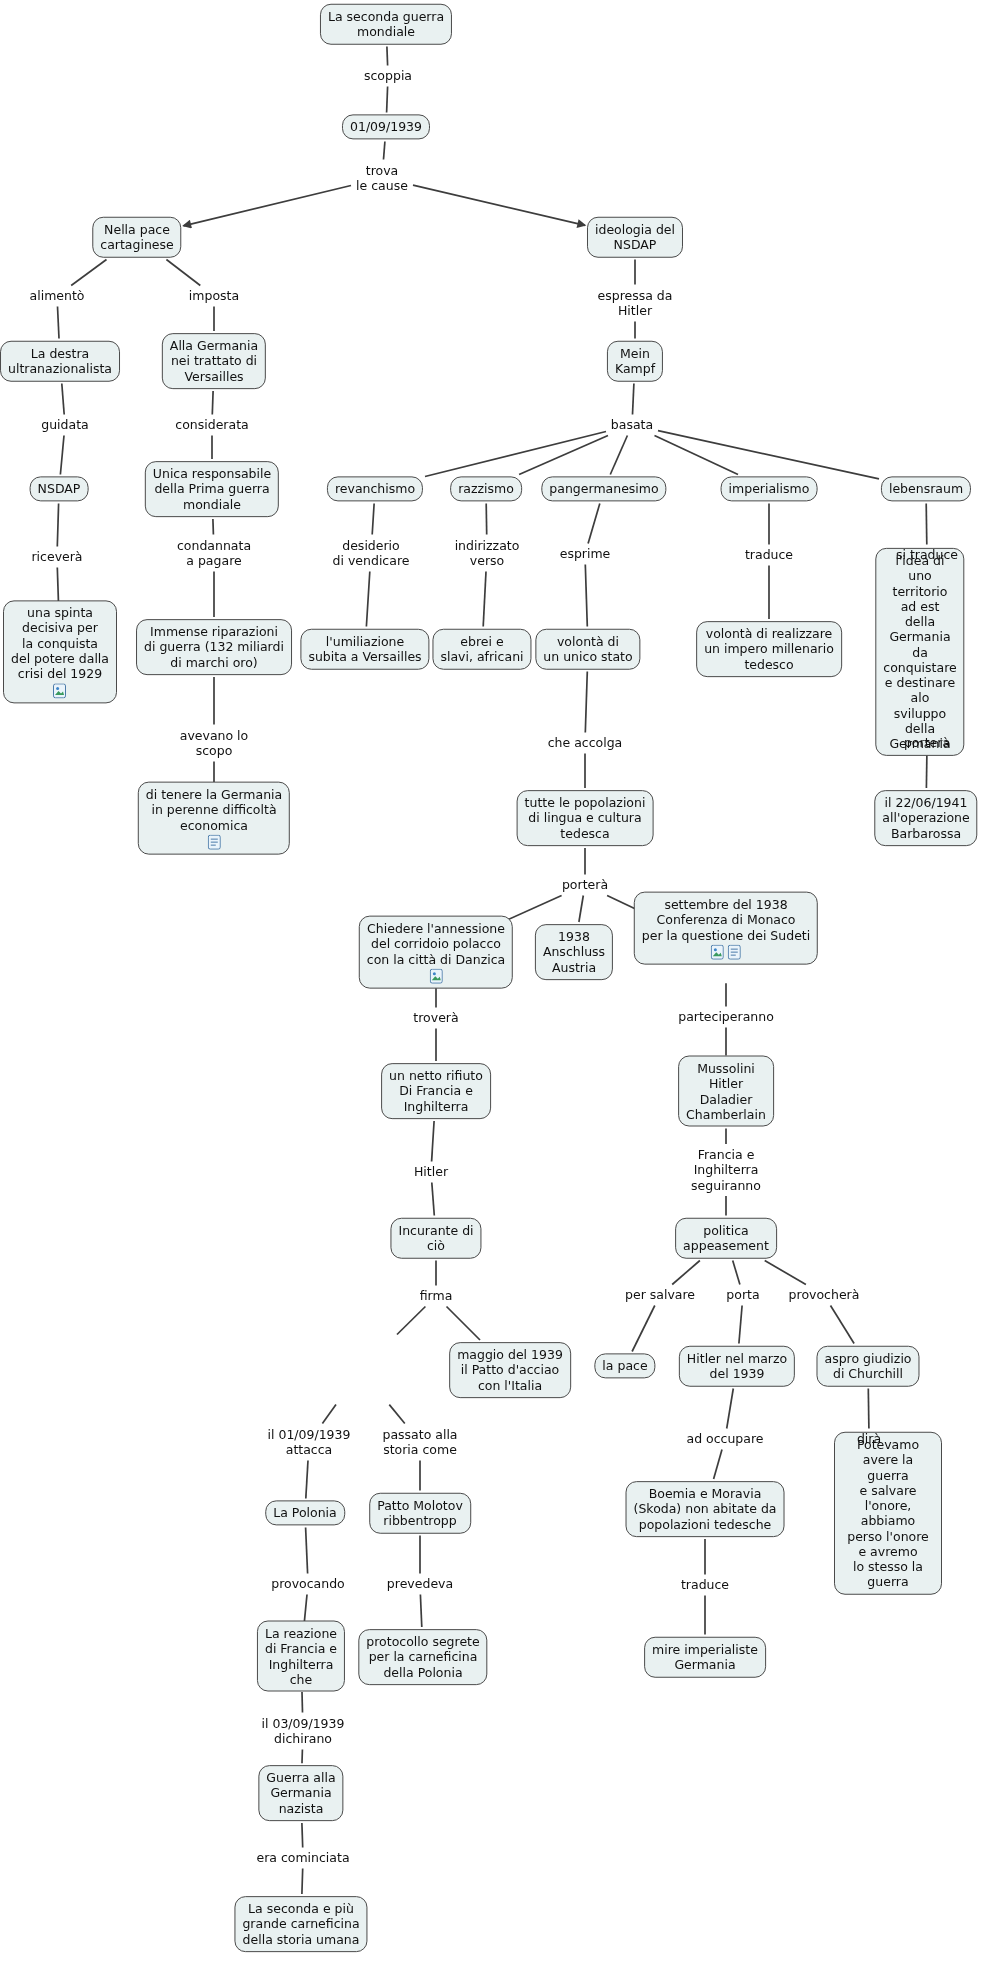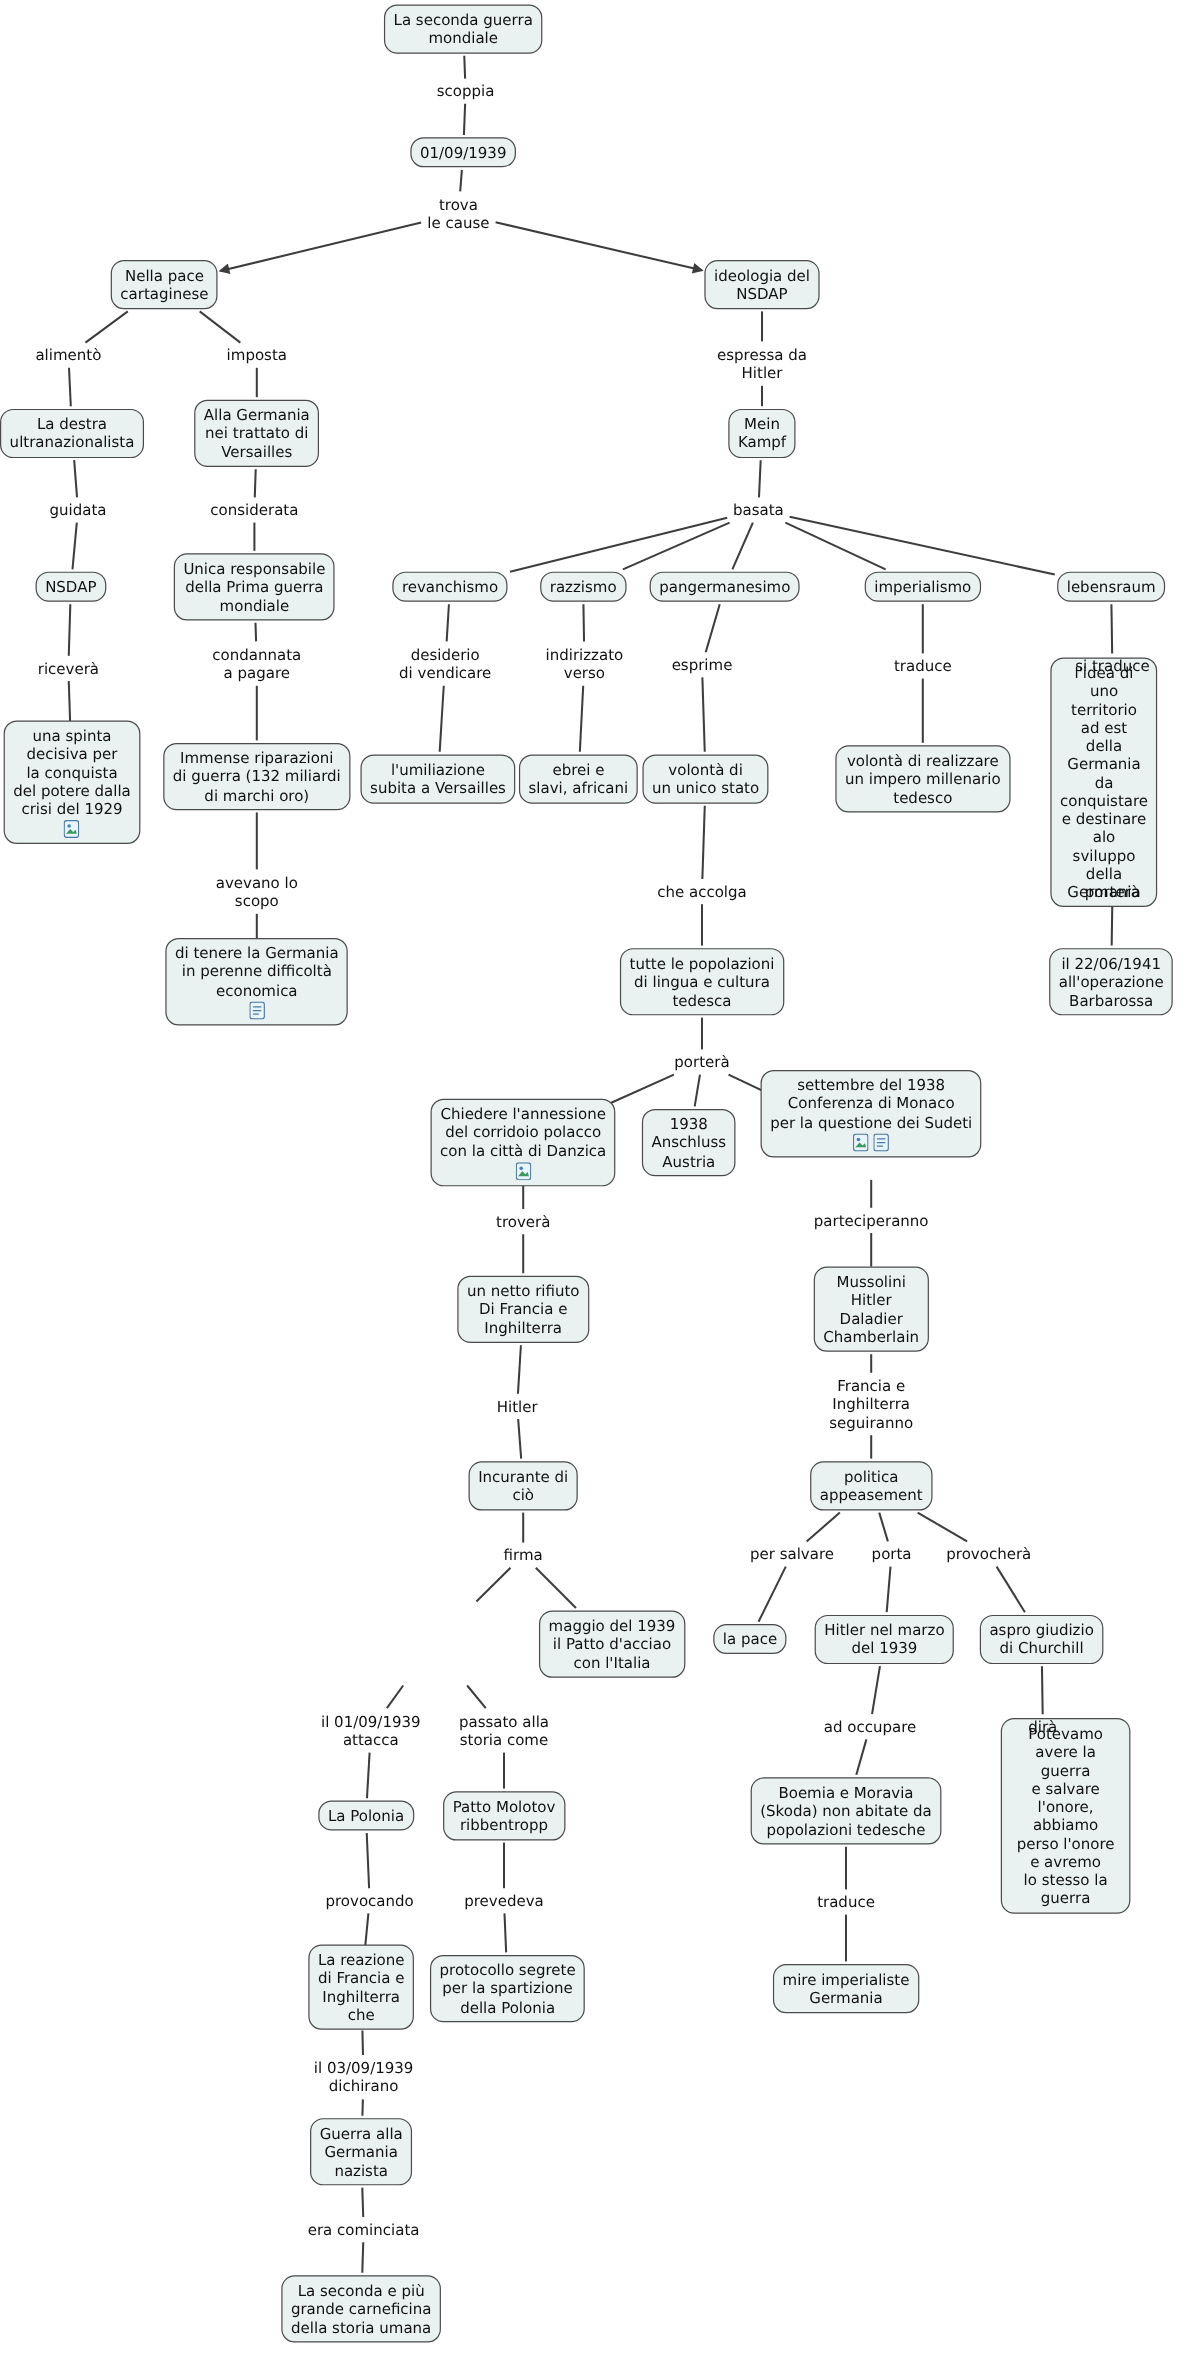--- a/index.html
+++ b/index.html
@@ -262,21 +262,21 @@
 perso l'onore e avremo
 lo stesso la guerra</span></div>
     <div class="node" style="left: 705px; top: 1509px;"><span class="node-text">Boemia e Moravia
 (Skoda) non abitate da
 popolazioni tedesche</span></div>
     <div class="node" style="left: 301px; top: 1656px;"><span class="node-text">La reazione
 di Francia e
 Inghilterra
 che</span></div>
     <div class="node" style="left: 423px; top: 1657px;"><span class="node-text">protocollo segrete
-per la spartizione
+per la carneficina
 della Polonia</span></div>
     <div class="node" style="left: 705px; top: 1657px;"><span class="node-text">mire imperialiste
 Germania</span></div>
     <div class="node" style="left: 301px; top: 1793px;"><span class="node-text">Guerra alla
 Germania
 nazista</span></div>
     <div class="node" style="left: 301px; top: 1924px;"><span class="node-text">La seconda e più
 grande carneficina
 della storia umana</span></div>
     <div class="edge-label" style="left: 388px; top: 76px;"><span class="node-text">scoppia</span></div>

